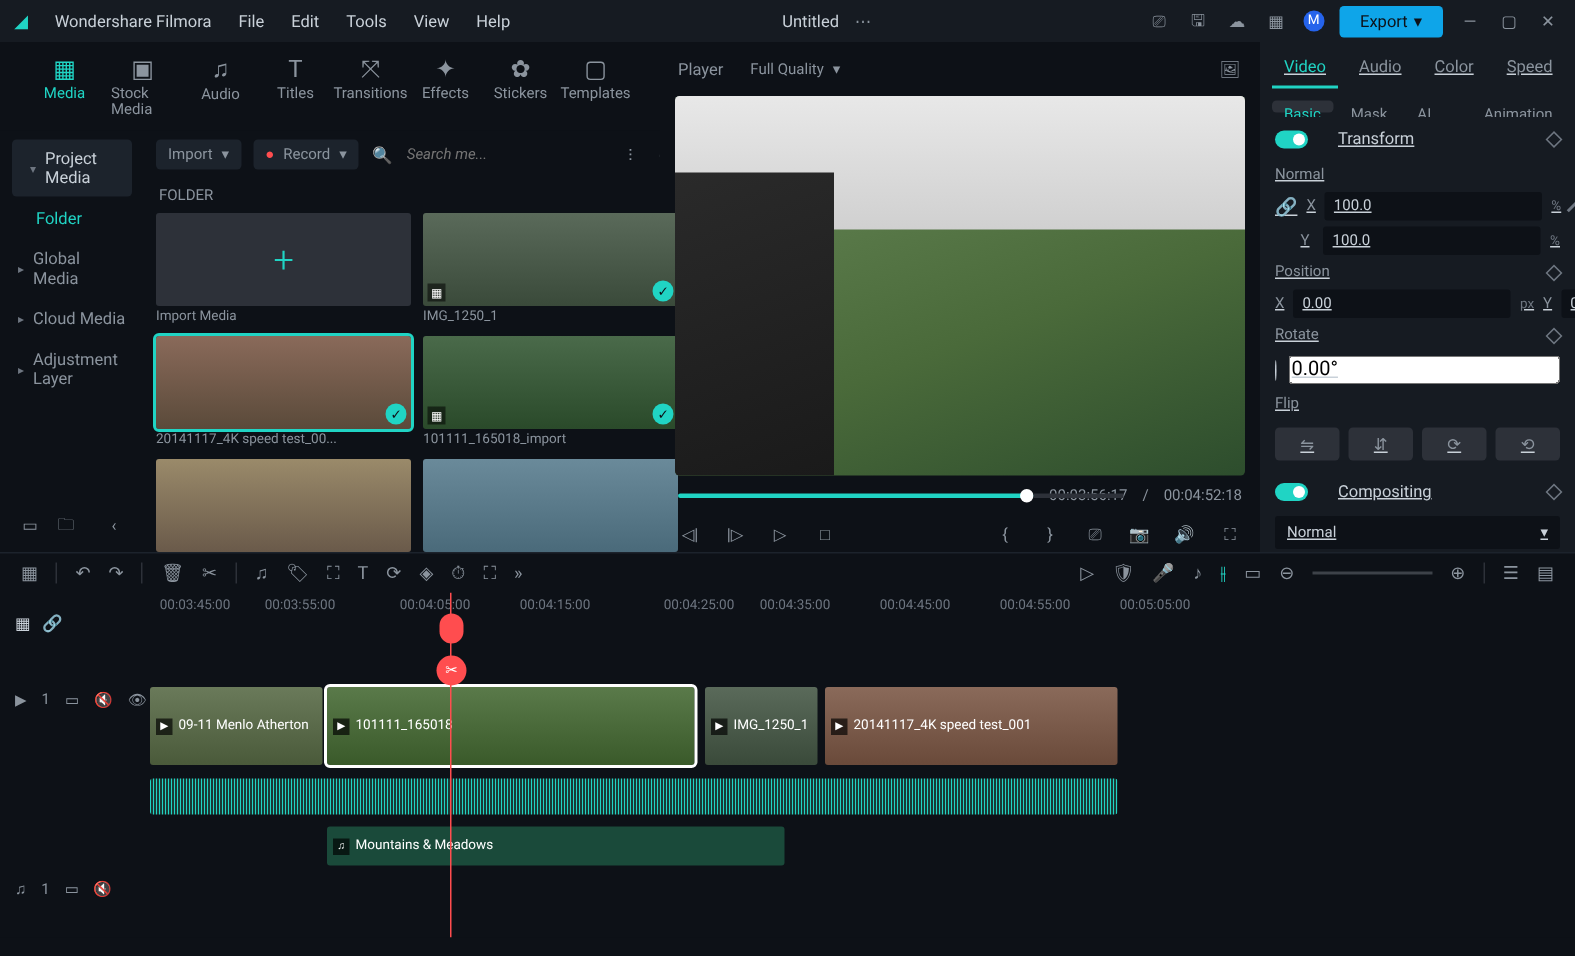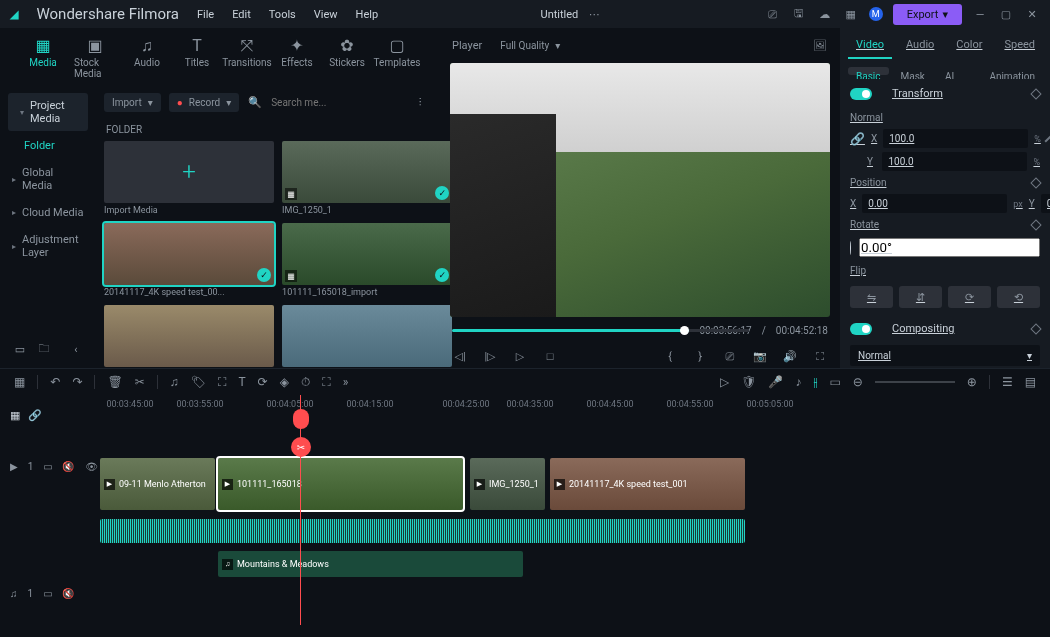--- a/index.html
+++ b/index.html
@@ -1,43 +1,43 @@
 <!DOCTYPE html>
 <html><head>
 <meta charset="utf-8">
 <style>
 * { margin:0; padding:0; box-sizing:border-box; font-family:-apple-system,Segoe UI,Roboto,sans-serif; }
 body { background:#0d1117; color:#c9d1d9; width:1050px; height:637px; overflow:hidden; font-size:11px; }
 .titlebar { height:28px; background:#161b22; display:flex; align-items:center; padding:0 10px; gap:18px; }
 .logo-t { color:#20d4c4; font-weight:bold; }
-.app-name { font-size:15px; color:#c9d1d9; }
+.app-name { font-size:11px; color:#c9d1d9; }
 .menu-item { font-size:11px; color:#c9d1d9; cursor:pointer; }
 .title-center { flex:1; text-align:center; display:flex; justify-content:center; gap:8px; align-items:center; }
 .title-right { display:flex; gap:10px; align-items:center; }
 .icon-btn { width:16px; height:16px; display:inline-flex; align-items:center; justify-content:center; color:#8b949e; cursor:pointer; }
-.export-btn { background:#8b5cf6; color:#0d1117; padding:4px 14px; border-radius:3px; font-size:11px; cursor:pointer; display:flex; align-items:center; gap:4px; }
+.export-btn { background:#0ea5e9; color:#0d1117; padding:4px 14px; border-radius:3px; font-size:11px; cursor:pointer; display:flex; align-items:center; gap:4px; }
 .user-badge { width:14px; height:14px; border-radius:50%; background:#2563eb; color:#fff; font-size:9px; display:inline-flex; align-items:center; justify-content:center; }
 .main { display:flex; height:340px; }
 .left-panel { width:440px; display:flex; flex-direction:column; background:#0d1117; }
 .toolbar-tabs { display:flex; gap:0; padding:4px 18px; background:#0d1117; }
 .tab-t { display:flex; flex-direction:column; align-items:center; gap:2px; padding:4px 6px; min-width:50px; font-size:10px; color:#8b949e; cursor:pointer; }
 .tab-t.active { color:#20d4c4; }
 .tab-t .ic { font-size:16px; }
 .media-row { display:flex; flex:1; }
 .sidebar { width:155px; display:flex; flex-direction:column; gap:2px; padding:6px 0; }
 .side-item { padding:6px 12px; font-size:11px; color:#8b949e; cursor:pointer; display:flex; align-items:center; gap:6px; }
 .side-item.hdr { background:#1c232c; color:#c9d1d9; margin:0 8px; border-radius:3px; }
 .side-item.sub { padding-left:24px; color:#20d4c4; }
 .chev { font-size:8px; color:#6e7681; }
 .side-foot { margin-top:auto; display:flex; gap:8px; padding:6px 12px; align-items:center; }
 .side-foot .sp { flex:1; }
 .media-content { flex:1; display:flex; flex-direction:column; }
 .media-bar { display:flex; gap:8px; align-items:center; padding:6px 8px; }
 .dd { background:#1c232c; padding:4px 8px; border-radius:3px; font-size:10px; color:#8b949e; display:flex; align-items:center; gap:6px; cursor:pointer; }
-.search-in { flex:1; background:transparent; border:none; color:#8b949e; font-size:10px; outline:none; }
+.search-in { flex:1; background:transparent; border:none; color:#8b949e; font-size:10px; outline:none;font-style:italic; }
 .folder-label { padding:6px 10px; font-size:10px; color:#8b949e; }
 .grid-m { display:grid; grid-template-columns:repeat(2,1fr); gap:8px; padding:0 8px; overflow:auto; }
 .thumb { display:flex; flex-direction:column; gap:2px; }
 .thumb .pic { height:62px; background:#2d3139; border-radius:2px; position:relative; display:flex; align-items:center; justify-content:center; }
 .thumb .pic.sel { outline:2px solid #20d4c4; }
 .thumb .cap { font-size:9px; color:#8b949e; white-space:nowrap; overflow:hidden; text-overflow:ellipsis; }
 .check { position:absolute; bottom:3px; right:3px; width:14px; height:14px; border-radius:50%; background:#20d4c4; color:#0d1117; font-size:9px; display:flex; align-items:center; justify-content:center; }
 .thumb .minicon { position:absolute; bottom:3px; left:3px; width:12px; height:12px; background:#0008; font-size:8px; color:#fff; display:flex; align-items:center; justify-content:center; }
 .plus { color:#20d4c4; font-size:24px; font-weight:300; }
 .player { flex:1; display:flex; flex-direction:column; background:#0d1117; }

